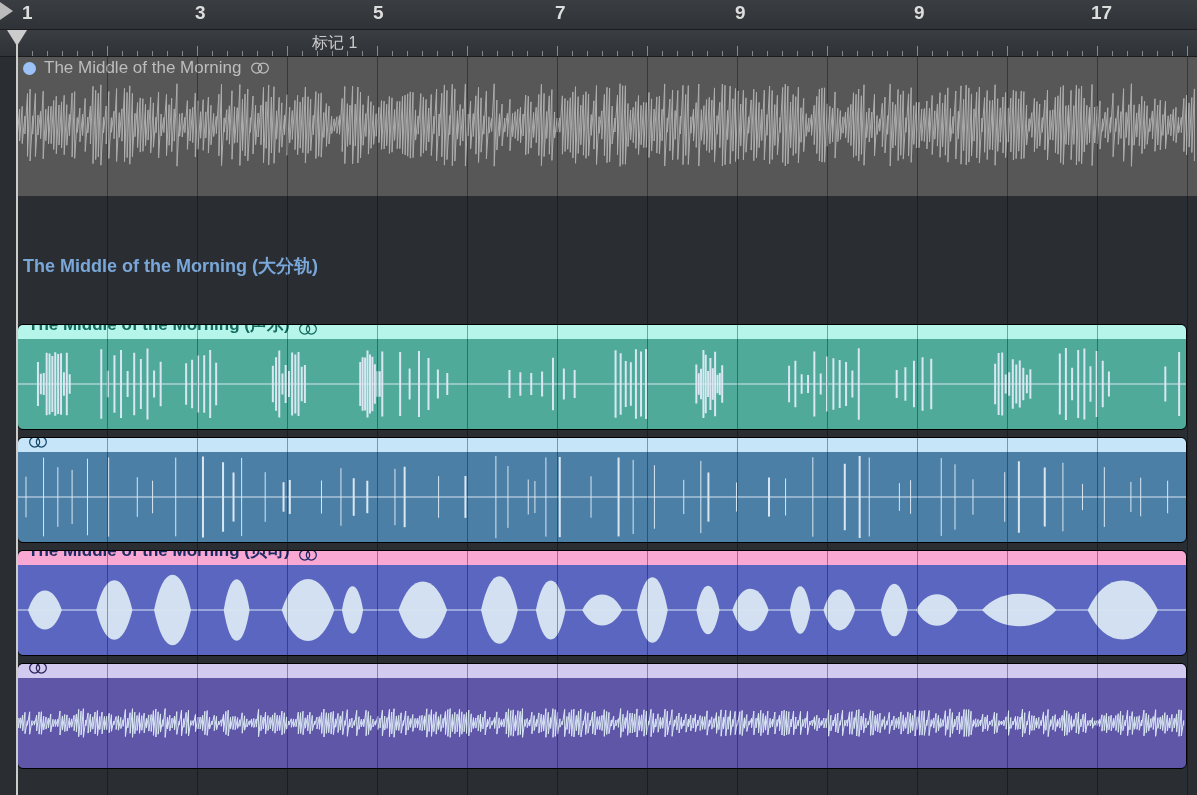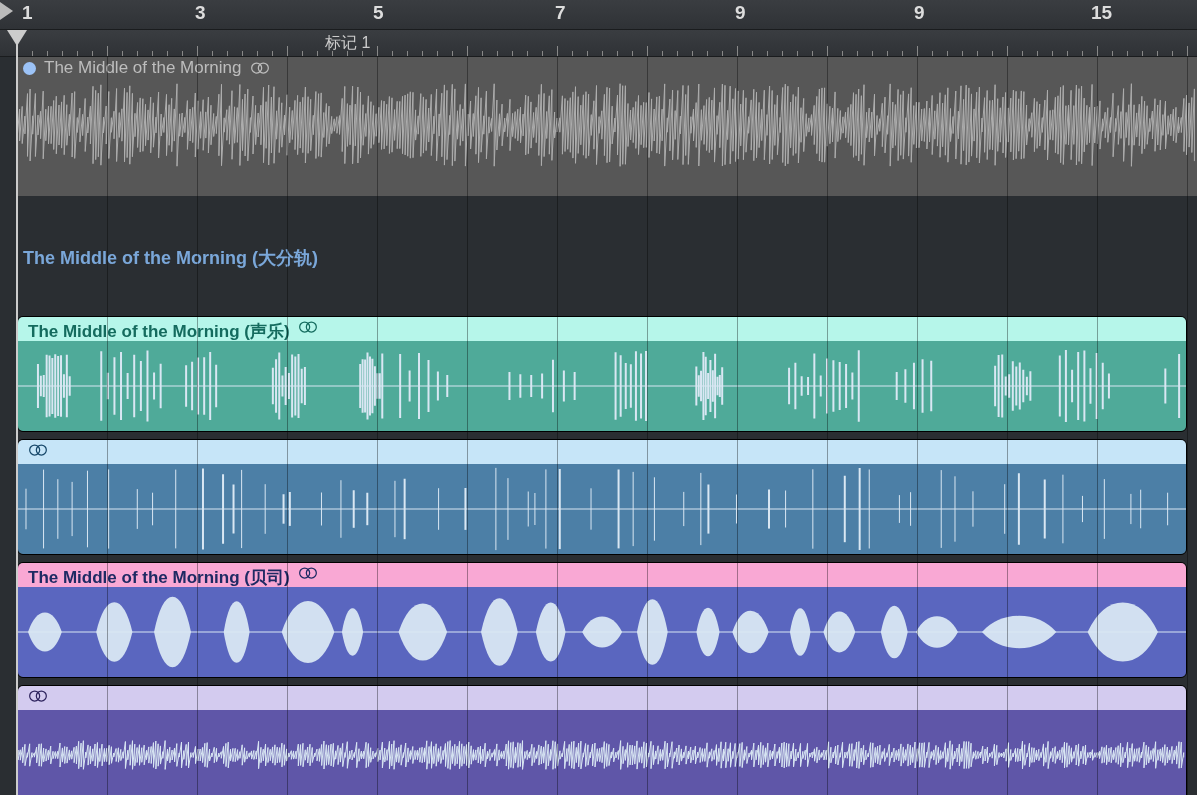--- a/index.html
+++ b/index.html
@@ -46,21 +46,21 @@
   }
   .playhead-line {
     position:absolute; left:16px; top:30px; bottom:0;
     width:2px; background:#ccc; z-index:49;
   }
   
   .master-region {
     position: relative;
     height: 139px;
     background: #575757;
-    margin: 0 0 0 17px;
+    margin: 0 0 8px 17px;
   }
   .master-header {
     height: 22px;
     display:flex; align-items:center; gap:8px;
     padding-left:6px;
     color:#bdbdbd; font-size:17px; font-weight:500;
   }
   .dot { width:13px;height:13px;border-radius:50%;background:#9cc3f7; }
   .stereo-icon { display:inline-flex; align-items:center; }
   .stereo-icon svg { width:20px; height:14px; }
@@ -77,25 +77,25 @@
   }
 
   .region {
     margin: 0 10px 7px 17px;
     border-radius: 6px;
     border: 1px solid #000;
     position: relative;
     overflow:hidden;
   }
   .region-header {
-    height: 24px;
+    height: 14px;
     padding: 3px 10px;
     font-size: 17px;
     font-weight: 600;
-    display:flex; align-items:flex-start; gap:8px;
+    display:flex; align-items:flex-end; gap:8px;
   }
   .region-body { height: 90px; position:relative; }
   .region-body svg { position:absolute; inset:0; width:100%; height:100%; }
 
   .r-vocal .region-header { background:#b6f6ea; color:#146b5e; }
   .r-vocal .region-body   { background:#4faa99; }
   .r-drums .region-header { background:#c6e5f8; color:#17486a; }
   .r-drums .region-body   { background:#4c7fa6; }
   .r-bass  .region-header { background:#f9a8d4; color:#1e2a63; }
   .r-bass  .region-body   { background:#5a66bf; }
@@ -109,24 +109,24 @@
 <body>
 
 <div class="ruler">
   <div class="play-tri"></div>
   <span class="num" style="left:22px">1</span>
   <span class="num" style="left:195px">3</span>
   <span class="num" style="left:373px">5</span>
   <span class="num" style="left:555px">7</span>
   <span class="num" style="left:735px">9</span>
   <span class="num" style="left:914px">9</span>
-  <span class="num" style="left:1091px">15</span>
+  <span class="num" style="left:1091px">17</span>
 </div>
 <div class="sub-ruler">
-  <span class="marker" style="left:325px">标记 1</span>
+  <span class="marker" style="left:312px">标记 1</span>
 <div class="tick" style="left: 17px; height: 10px;"></div>
     <div class="tick" style="left: 32px; height: 5px;"></div>
     <div class="tick" style="left: 47px; height: 5px;"></div>
     <div class="tick" style="left: 62px; height: 5px;"></div>
     <div class="tick" style="left: 77px; height: 5px;"></div>
     <div class="tick" style="left: 92px; height: 5px;"></div>
     <div class="tick" style="left: 107px; height: 10px;"></div>
     <div class="tick" style="left: 122px; height: 5px;"></div>
     <div class="tick" style="left: 137px; height: 5px;"></div>
     <div class="tick" style="left: 152px; height: 5px;"></div>

